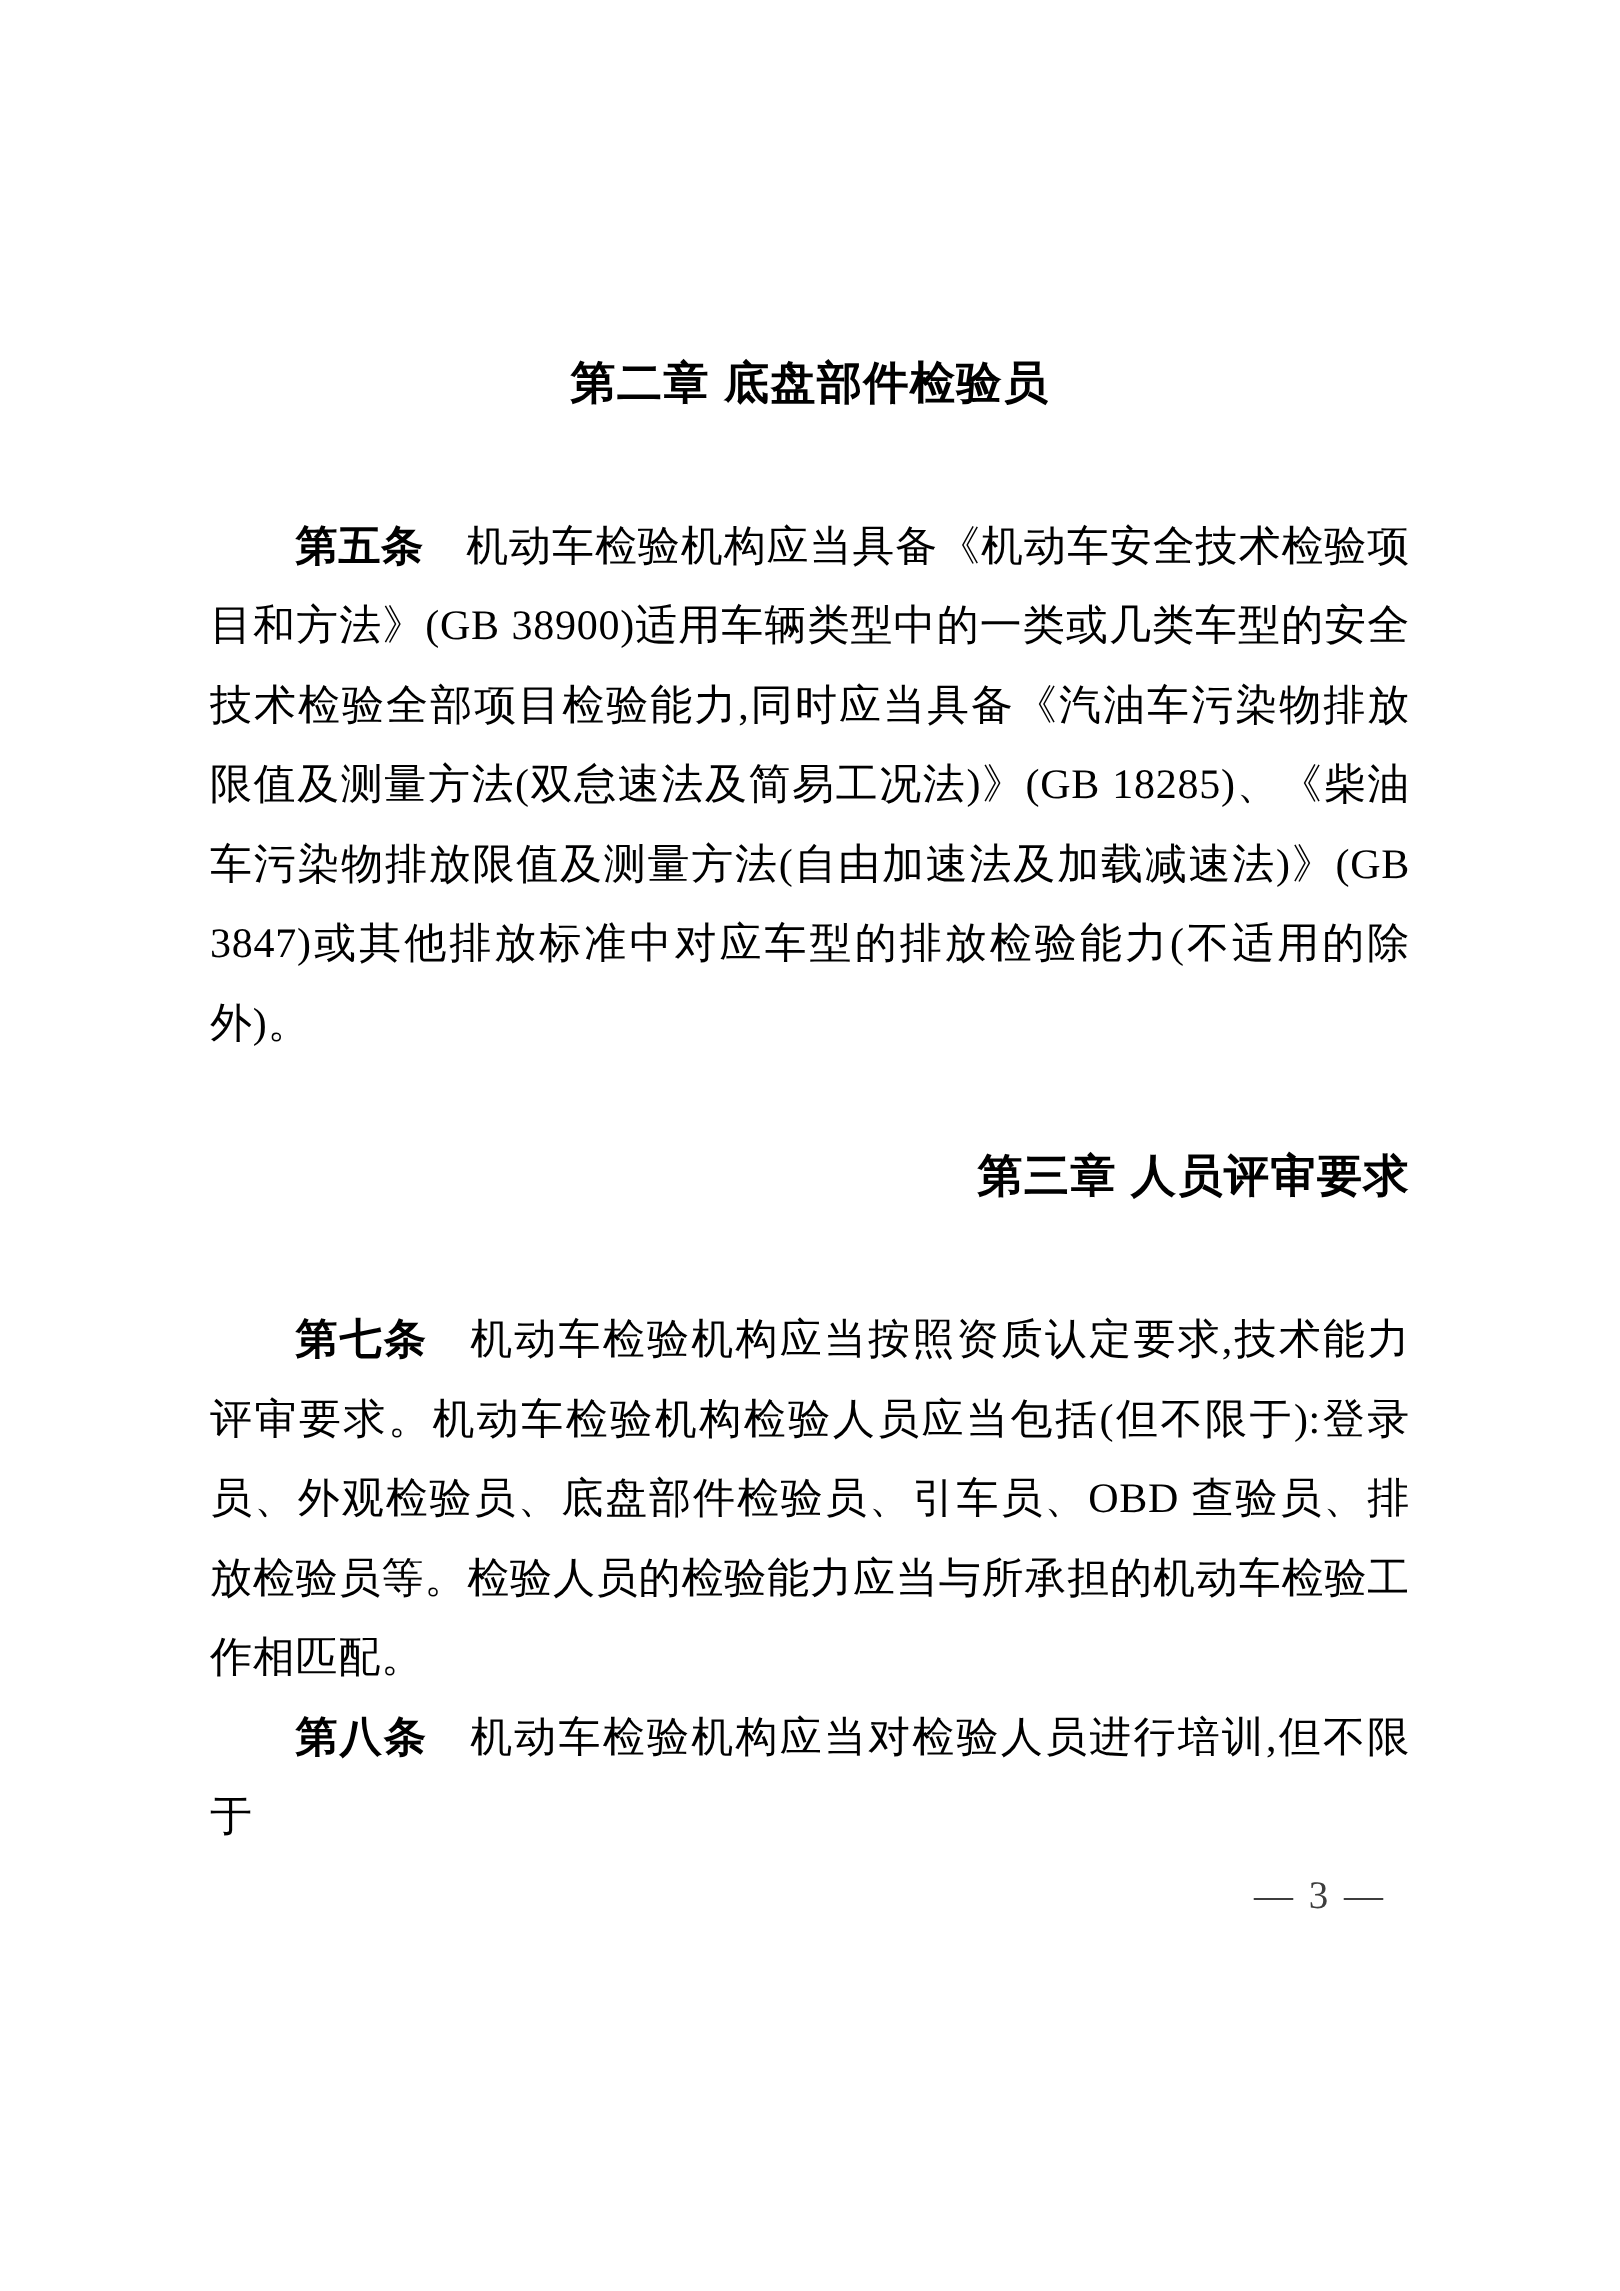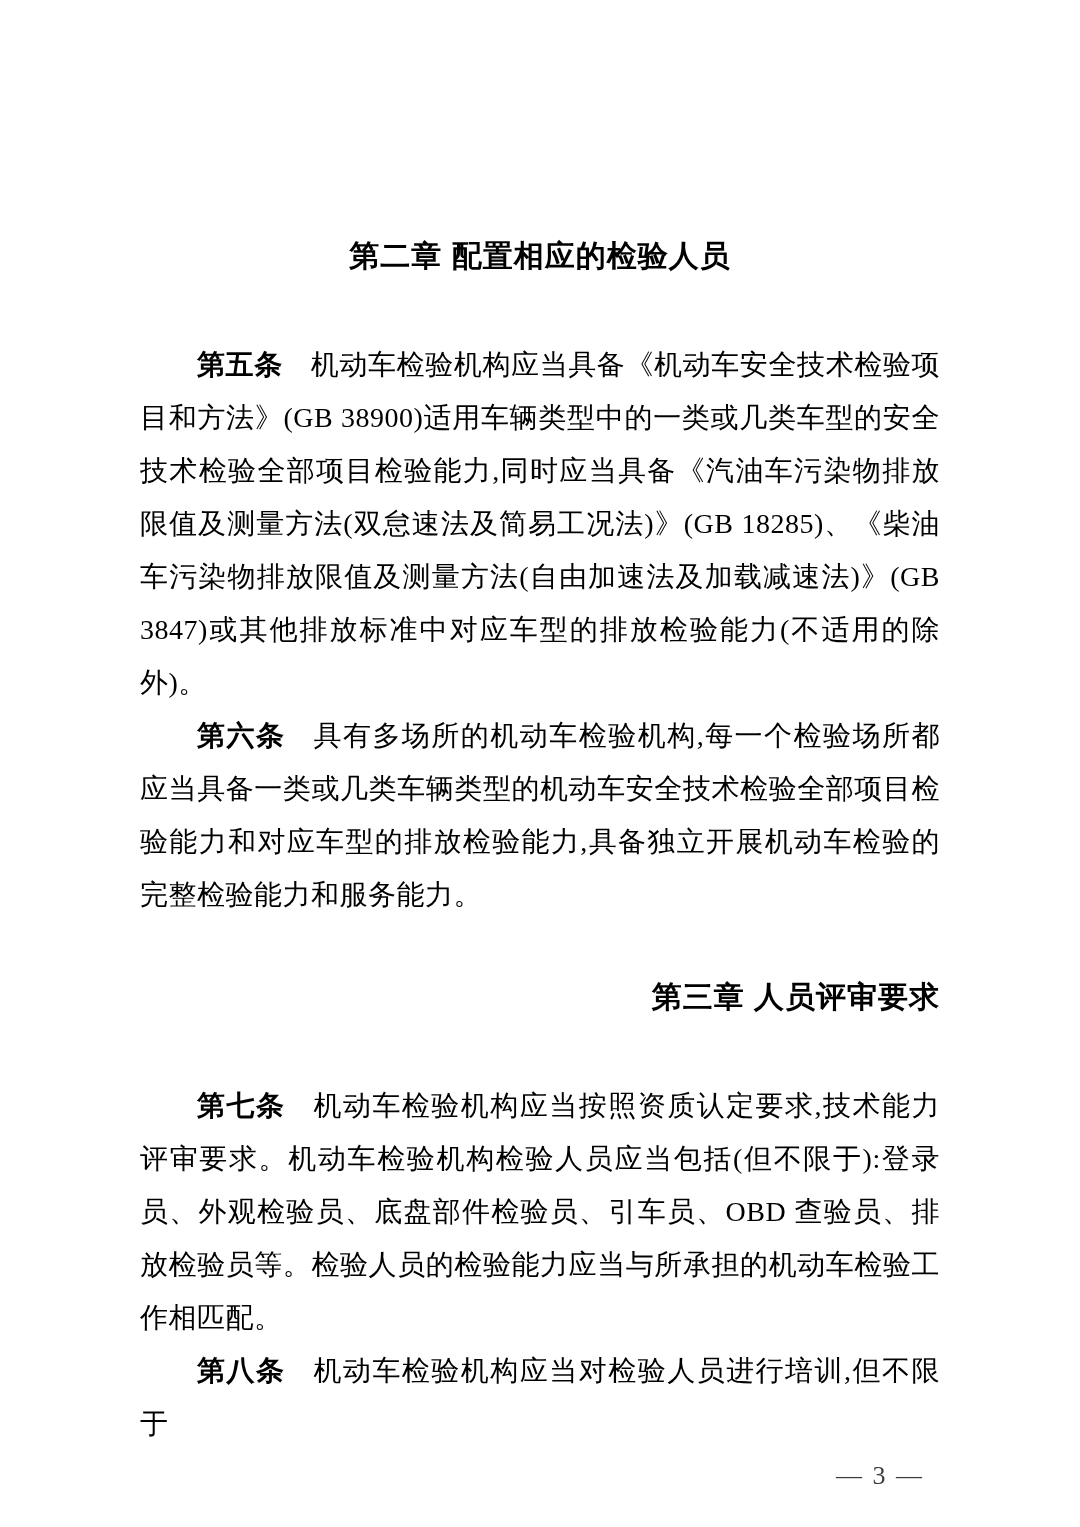--- a/index.html
+++ b/index.html
@@ -49,25 +49,24 @@
     color: #3d3d3d;
     letter-spacing: 2px;
   }
 </style>
 </head>
 <body>
 
 <div class="page">
   <div class="content">
 
-    <h1 class="chapter-title">第二章 配置相应的检验人员</h1>
+    <h1 class="chapter-title">第二章 底盘部件检验员</h1>
 
     <p class="para first-of-chapter"><span class="article-label">第五条</span><span>机动车检验机构应当具备《机动车安全技术检验项目和方法》(GB 38900)适用车辆类型中的一类或几类车型的安全技术检验全部项目检验能力,同时应当具备《汽油车污染物排放限值及测量方法(双怠速法及简易工况法)》(GB 18285)、《柴油车污染物排放限值及测量方法(自由加速法及加载减速法)》(GB 3847)或其他排放标准中对应车型的排放检验能力(不适用的除外)。</span></p>
 
-    <p class="para"><span class="article-label">第六条</span><span>具有多场所的机动车检验机构,每一个检验场所都应当具备一类或几类车辆类型的机动车安全技术检验全部项目检验能力和对应车型的排放检验能力,具备独立开展机动车检验的完整检验能力和服务能力。</span></p>
 
     <h1 class="chapter-title second">第三章 人员评审要求</h1>
 
     <p class="para first-of-chapter"><span class="article-label">第七条</span><span>机动车检验机构应当按照资质认定要求,技术能力评审要求。机动车检验机构检验人员应当包括(但不限于):登录员、外观检验员、底盘部件检验员、引车员、OBD 查验员、排放检验员等。检验人员的检验能力应当与所承担的机动车检验工作相匹配。</span></p>
 
     <p class="para"><span class="article-label">第八条</span><span>机动车检验机构应当对检验人员进行培训,但不限于</span></p>
 
     <div class="page-number">— 3 —</div>
 
   </div>

